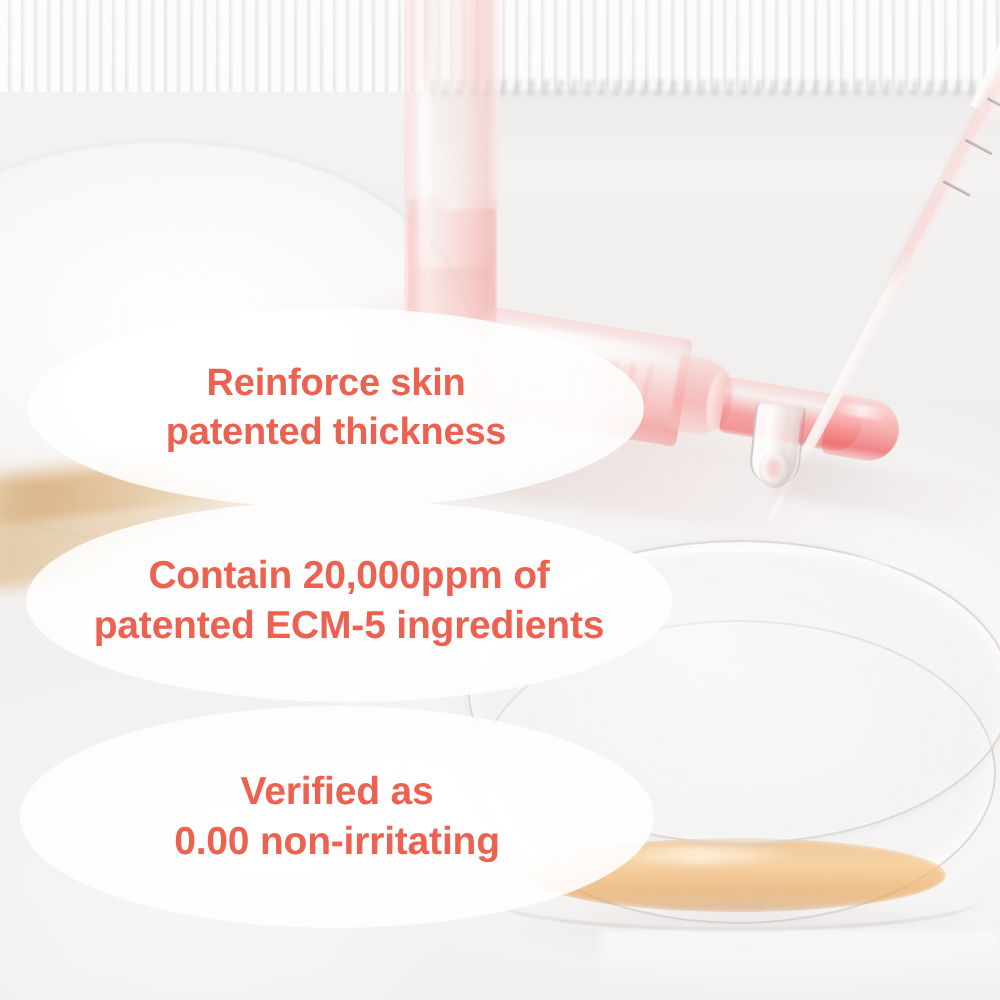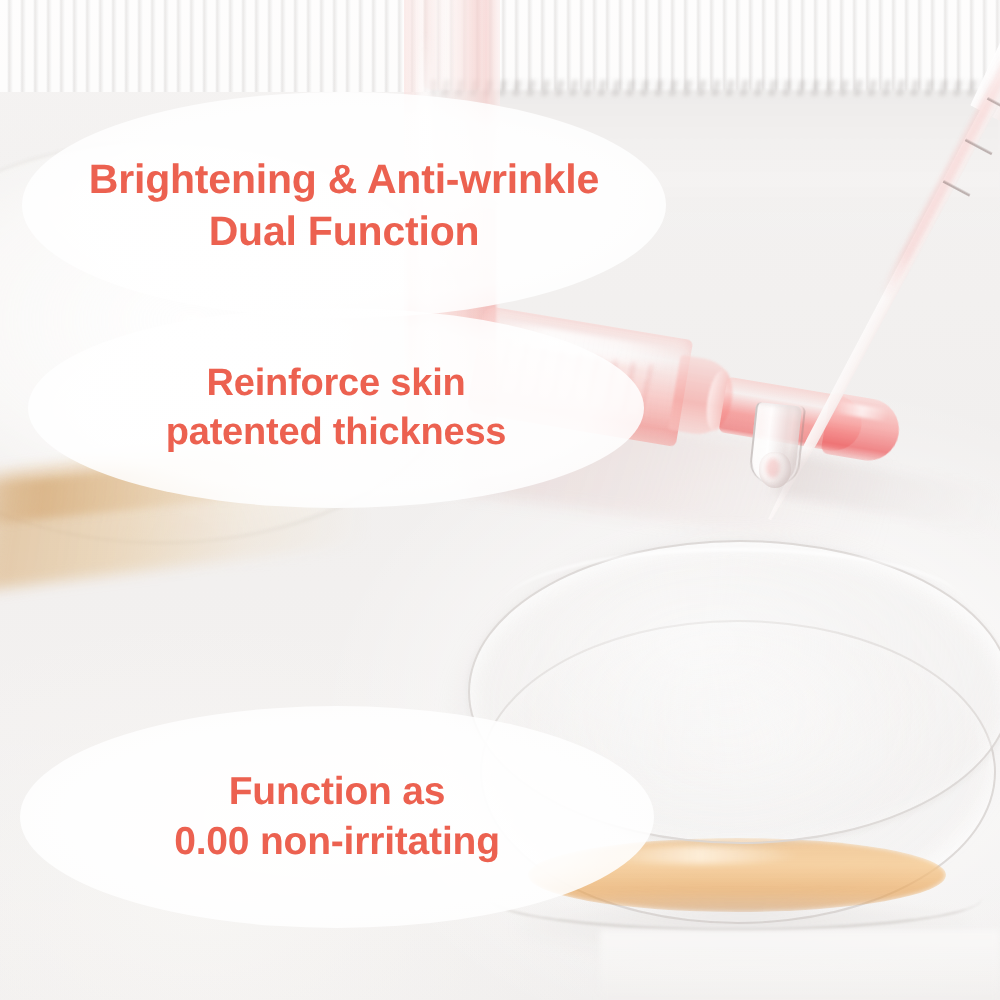--- a/index.html
+++ b/index.html
@@ -598,29 +598,29 @@
     <div class="dish-liquid-hi"></div>
     <div class="dish-rim-bottom"></div>
     <div class="dish-lid"></div>
     <div class="dish-lid-hi"></div>
     <div class="dish-foot-shadow"></div>
 
     <div class="cloth"></div>
     <div class="photo-film"></div>
   </div>
 
-  <div class="panel" id="panel-1">
-    <div class="panel-text">Brightening &amp; Anti-wrinkle
-Dual Function</div>
-  </div>
 
   <div class="panel" id="panel-2">
     <div class="panel-text">Reinforce skin
 patented thickness</div>
   </div>
 
+  <div class="panel" id="panel-3">
+    <div class="panel-text">Contain 20,000ppm of
+patented ECM-5 ingredients</div>
+  </div>
 
   <div class="panel" id="panel-4">
-    <div class="panel-text">Function as
+    <div class="panel-text">Verified as
 0.00 non-irritating</div>
   </div>
 
 </div>
 
 </body></html>

